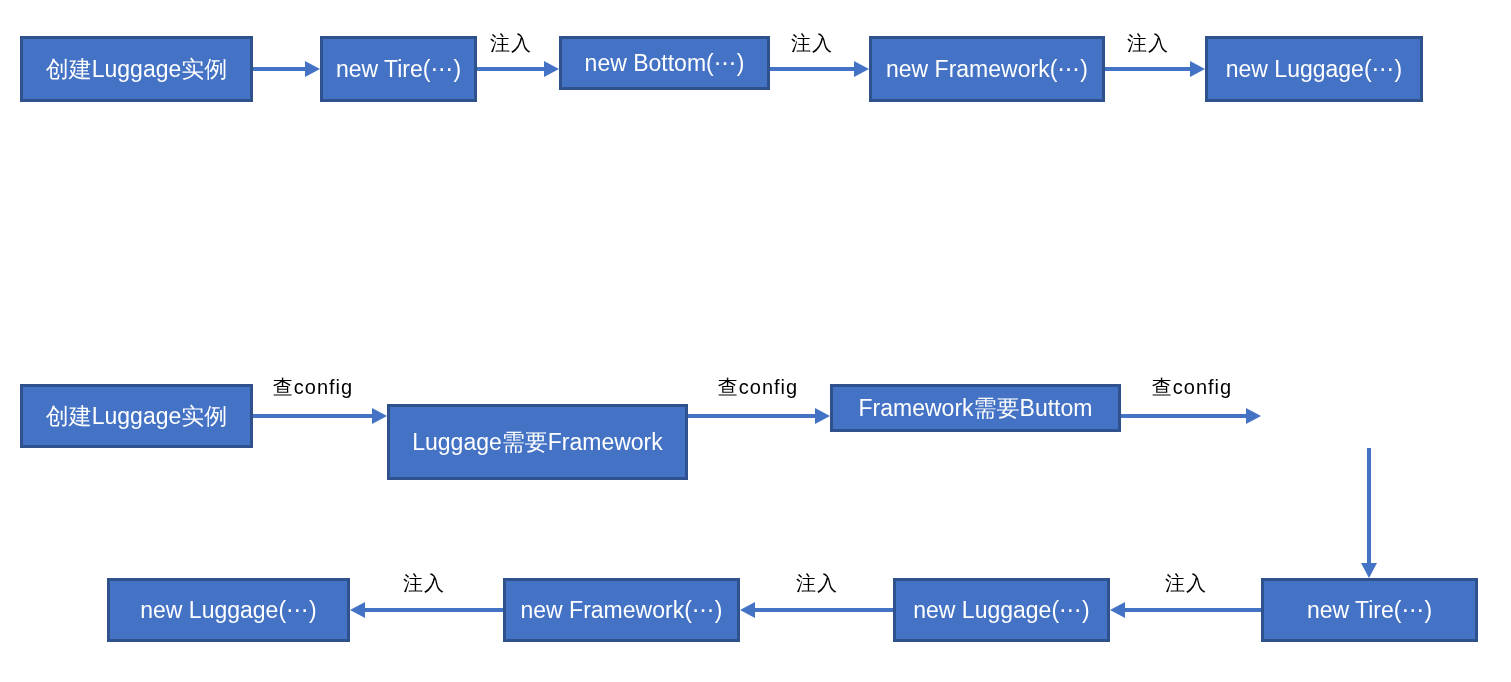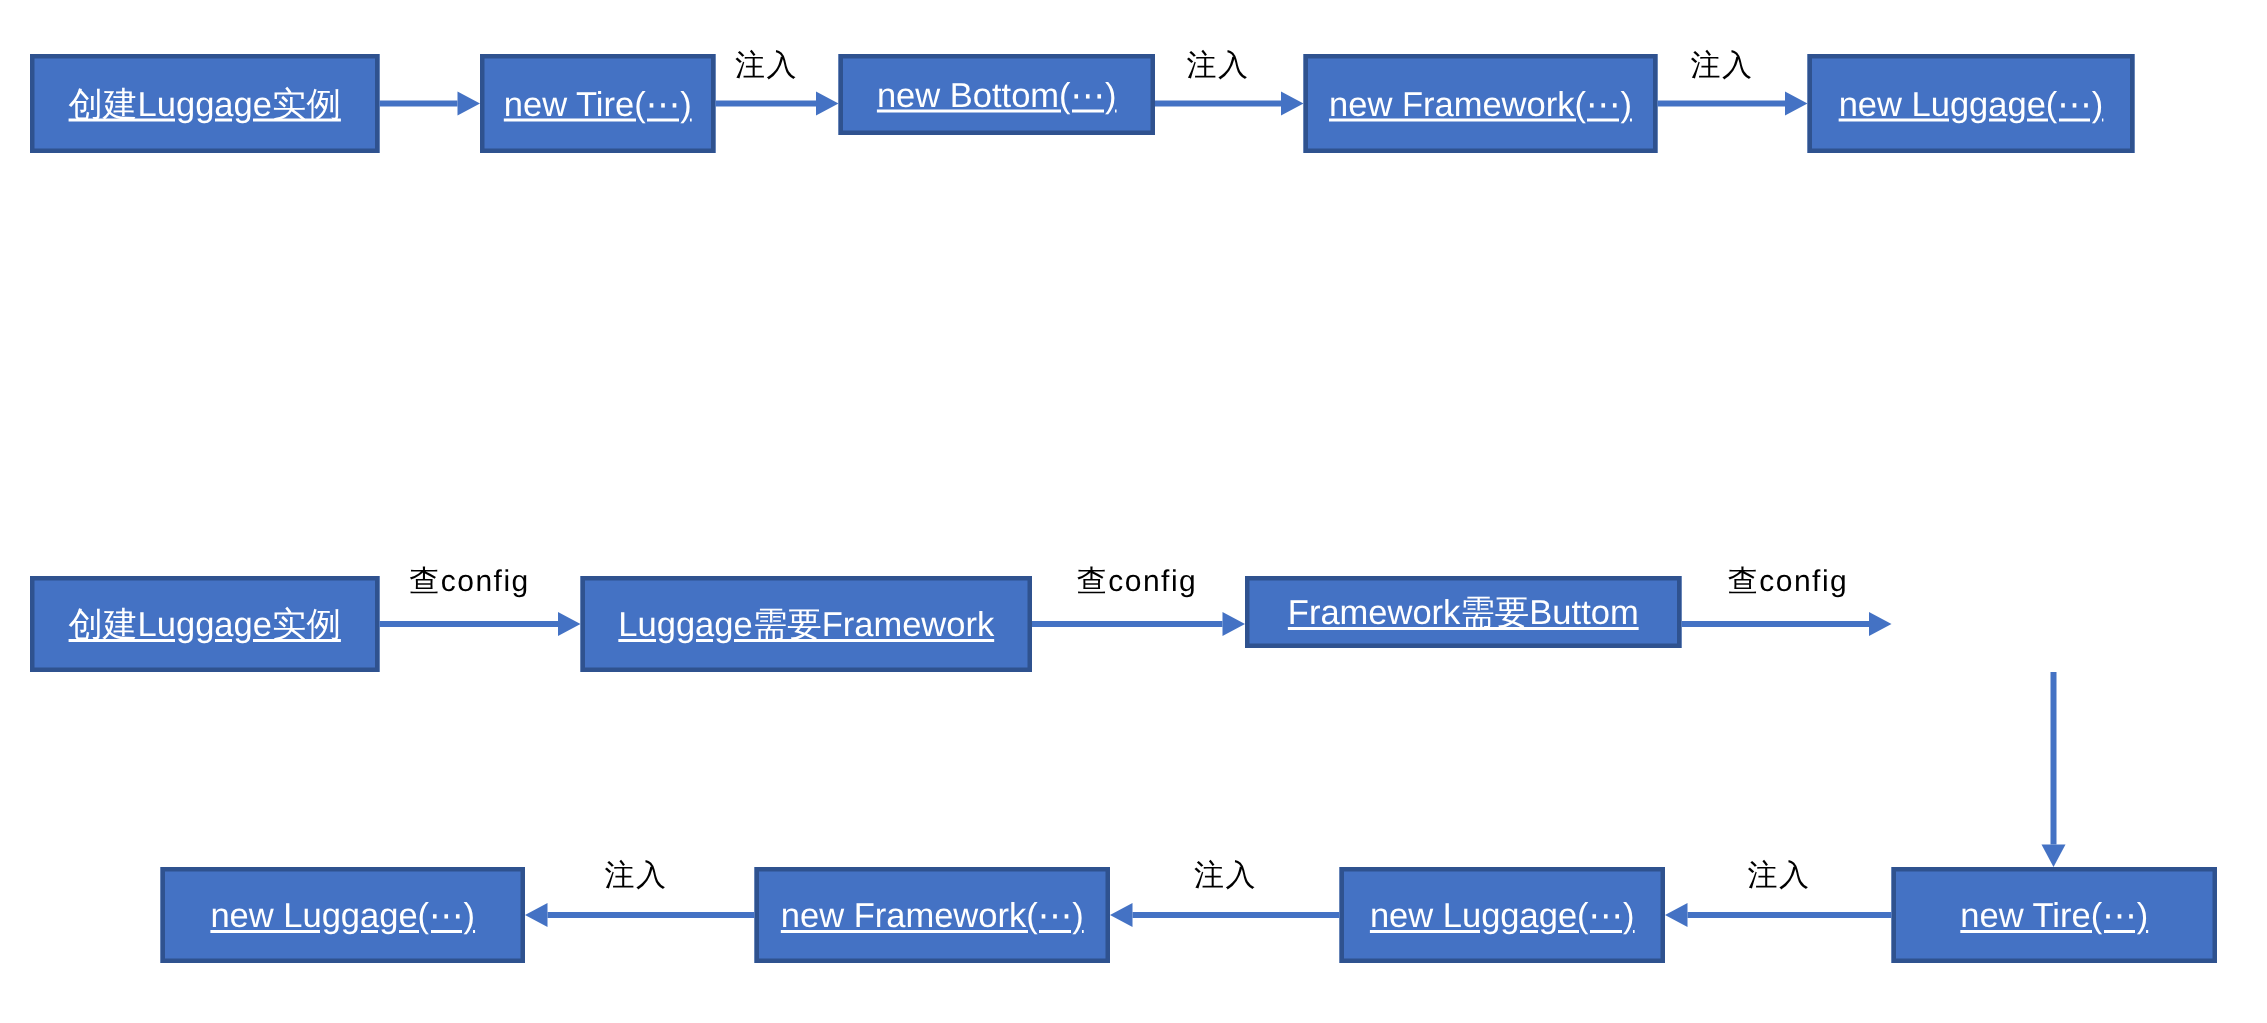--- a/index.html
+++ b/index.html
@@ -19,21 +19,20 @@
     box-sizing: border-box;
     background: var(--node-fill, #4472C4);
     border: 3px solid var(--node-border, #2F528F);
     color: var(--node-text, #ffffff);
     font-size: 23px;
     display: flex;
     align-items: center;
     justify-content: center;
     white-space: nowrap;
     text-align: right;
-    text-decoration: underline;
   }
   .harrow {
     position: absolute;
     height: 4px;
     background: var(--arrow, #4472C4);
   }
   .harrow.right::after {
     content: "";
     position: absolute;
     left: 100%;
@@ -91,21 +90,21 @@
   <div class="harrow right" style="left:253px;top:67px;width:52px"></div>
   <div class="harrow right" style="left:477px;top:67px;width:67px"></div>
   <div class="harrow right" style="left:770px;top:67px;width:84px"></div>
   <div class="harrow right" style="left:1105px;top:67px;width:85px"></div>
 
   <span class="edge-label" style="left:511px;top:30px">注入</span>
   <span class="edge-label" style="left:812px;top:30px">注入</span>
   <span class="edge-label" style="left:1148px;top:30px">注入</span>
 
   <div class="node" style="left:20px;top:384px;width:233px;height:64px">创建Luggage实例</div>
-  <div class="node" style="left:387px;top:384px;width:301px;height:64px">Luggage需要Framework</div>
+  <div class="node" style="left:387px;top:404px;width:301px;height:76px">Luggage需要Framework</div>
   <div class="node" style="left:830px;top:384px;width:291px;height:48px">Framework需要Buttom</div>
 
   <div class="harrow right" style="left:253px;top:414px;width:119px"></div>
   <div class="harrow right" style="left:688px;top:414px;width:127px"></div>
   <div class="harrow right" style="left:1121px;top:414px;width:125px"></div>
 
   <span class="edge-label" style="left:313px;top:374px">查config</span>
   <span class="edge-label" style="left:758px;top:374px">查config</span>
   <span class="edge-label" style="left:1192px;top:374px">查config</span>
 

